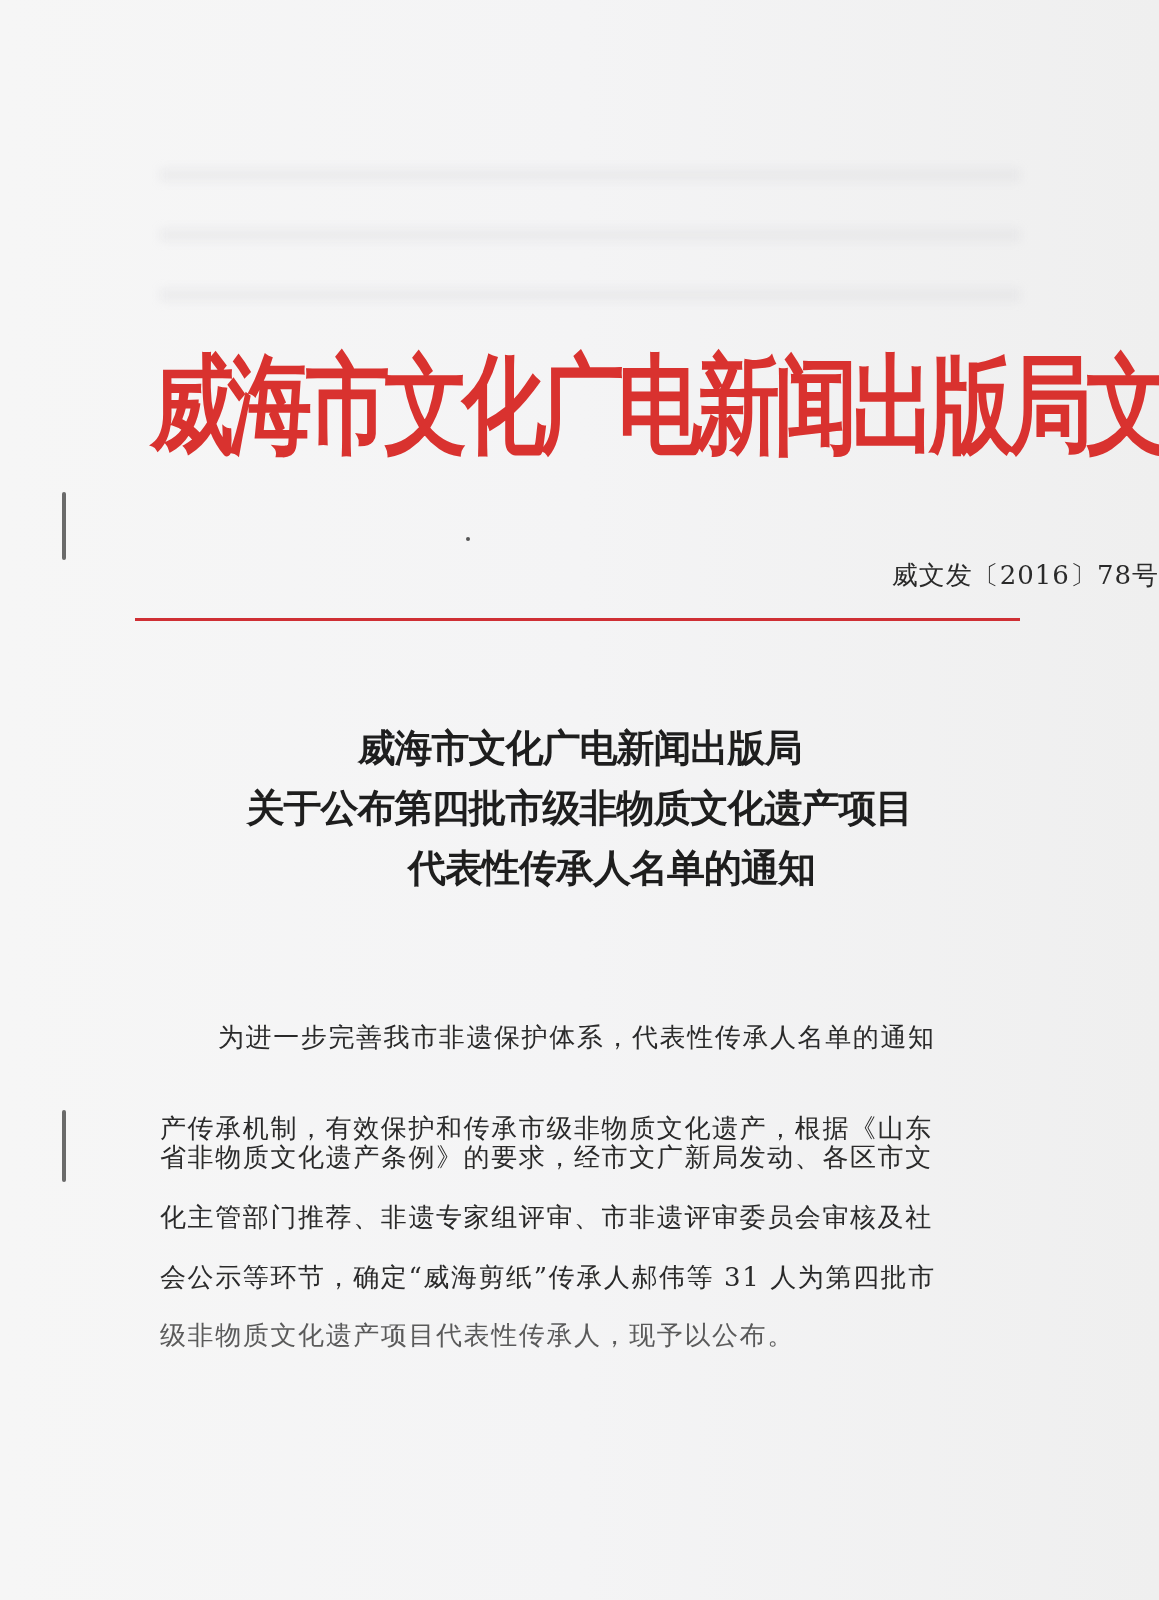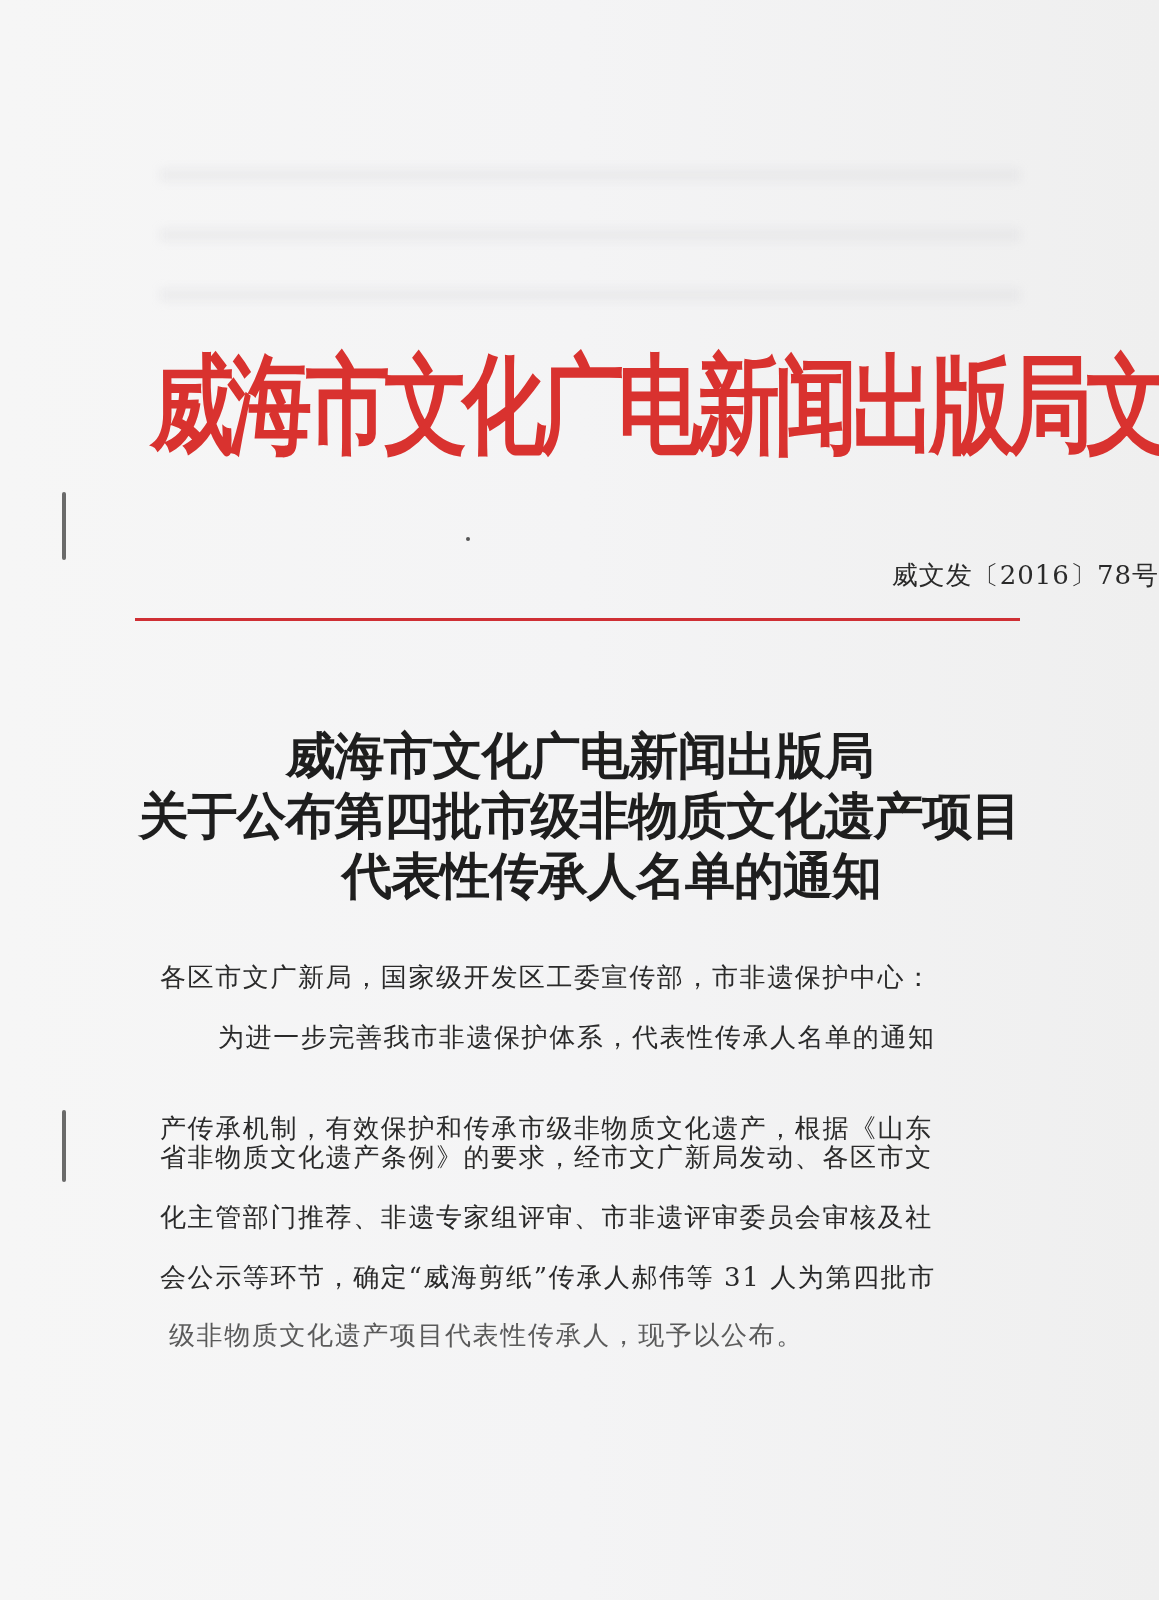--- a/index.html
+++ b/index.html
@@ -63,21 +63,21 @@
       height: 3px;
       background: #cf2f34;
     }
     .title {
       position: absolute;
       left: 0;
       width: 1159px;
       text-align: center;
       color: #1e1e1e;
       font-weight: bold;
-      font-size: 50px;
+      font-size: 38px;
       letter-spacing: -1px;
     }
     .body-line {
       position: absolute;
       left: 160px;
       width: 840px;
       color: #2a2a2a;
       font-size: 26px;
       letter-spacing: 1.6px;
       white-space: nowrap;
@@ -116,23 +116,22 @@
   <div class="masthead">威海市文化广电新闻出版局文件</div>
 
   <div class="doc-number">威文发〔2016〕78号</div>
 
   <div class="red-rule"></div>
 
   <div class="title" style="top:723px;">威海市文化广电新闻出版局</div>
   <div class="title" style="top:783px;">关于公布第四批市级非物质文化遗产项目</div>
   <div class="title" style="top:843px;margin-left:32px;">代表性传承人名单的通知</div>
 
-  <div class="body-line" style="top:960px;">各区市文广新局，国家级开发区工委宣传部，市非遗保护中心：</div>
 
   <div class="body-line indent" style="top:1020px;">为进一步完善我市非遗保护体系，代表性传承人名单的通知</div>
   <div class="body-line" style="top:1111px;">产传承机制，有效保护和传承市级非物质文化遗产，根据《山东</div>
   <div class="body-line" style="top:1140px;">省非物质文化遗产条例》的要求，经市文广新局发动、各区市文</div>
   <div class="body-line" style="top:1200px;">化主管部门推荐、非遗专家组评审、市非遗评审委员会审核及社</div>
   <div class="body-line" style="top:1260px;">会公示等环节，确定“威海剪纸”传承人郝伟等 31 人为第四批市</div>
-  <div class="body-line faded" style="top:1318px;margin-left:9px;">级非物质文化遗产项目代表性传承人，现予以公布。</div>
+  <div class="body-line faded" style="top:1318px;">级非物质文化遗产项目代表性传承人，现予以公布。</div>
 
 
 </div>
 
 </body></html>

